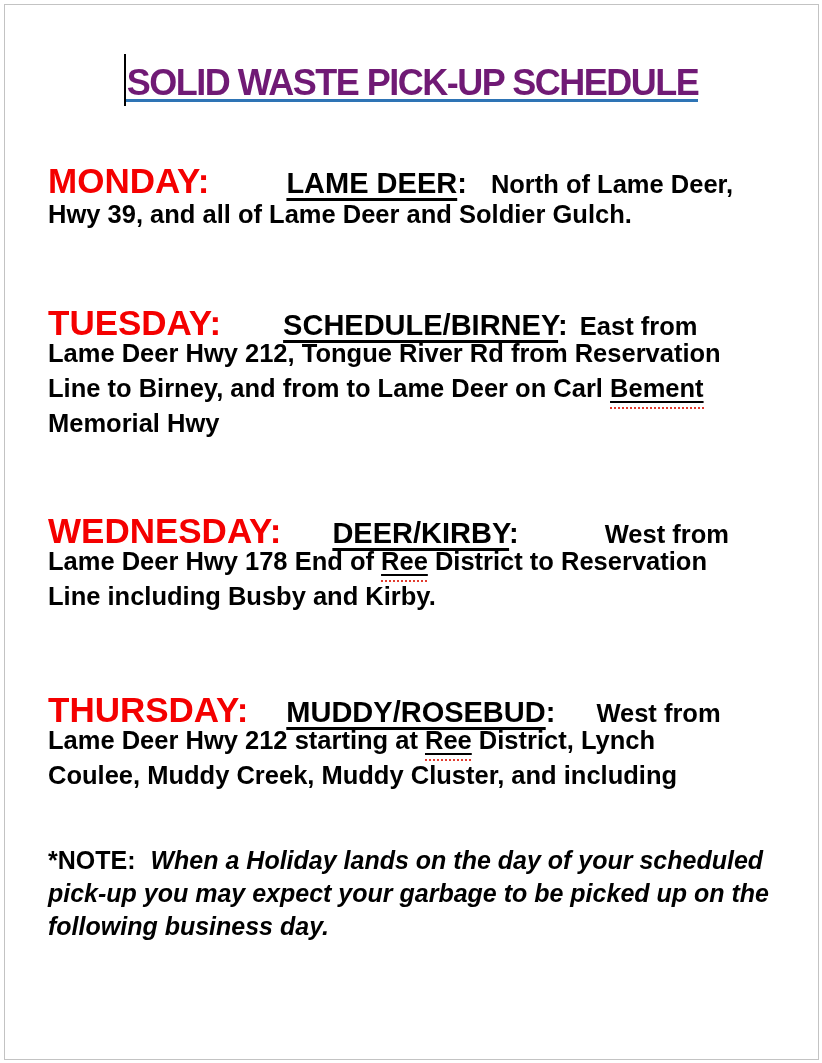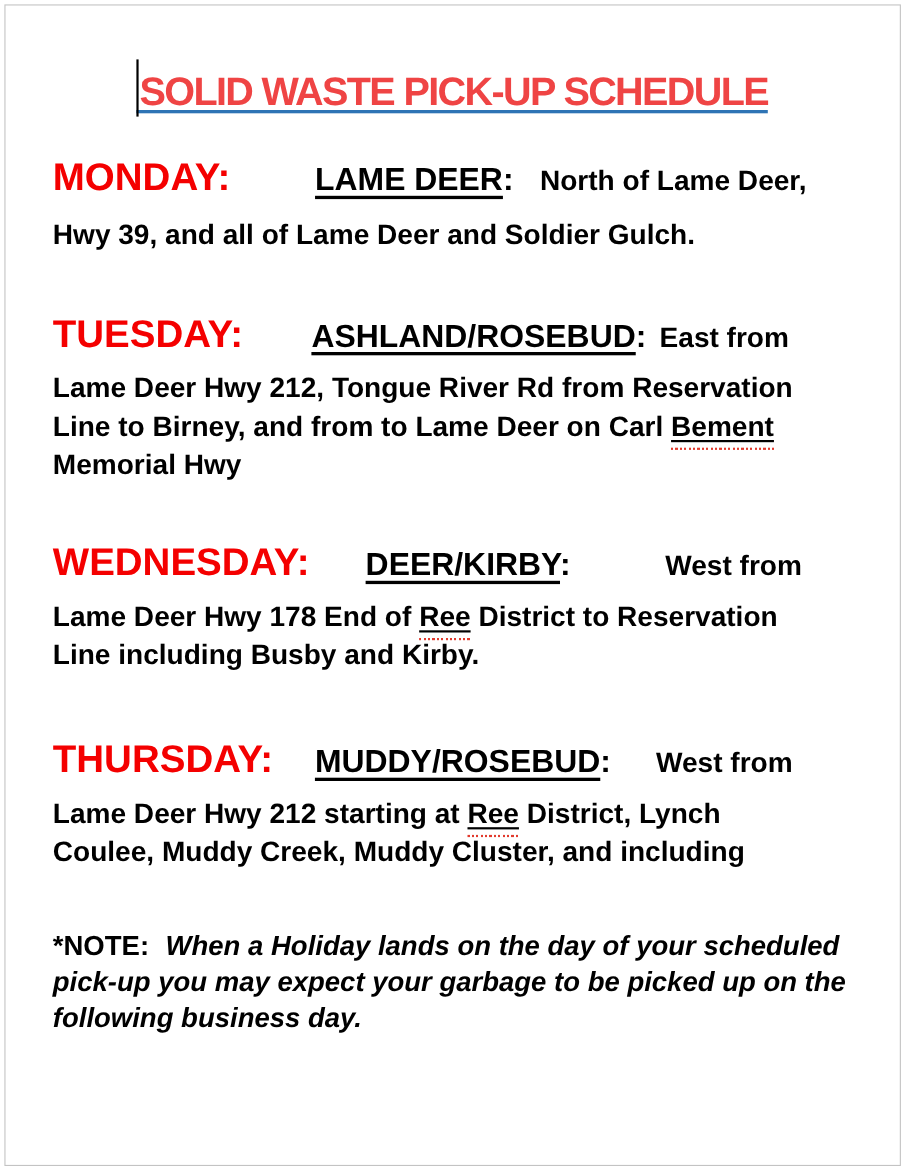--- a/index.html
+++ b/index.html
@@ -10,26 +10,26 @@
     font-weight:bold; color:#000000;
   }
   .page-border {
     position:absolute; left:4px; top:4px; right:3px; bottom:3px;
     border:1px solid #c3c3c3; pointer-events:none;
   }
 
   
   .title-line { position:absolute; left:0; top:54px; width:100%; text-align:center; line-height:40px; white-space:nowrap; }
   .title-wrap { border-bottom:3px solid #2E74B5; padding-bottom:1px; }
-  .title-text { font-size:36px; letter-spacing:-1.5px; color:#ef4444; }
+  .title-text { font-size:36px; letter-spacing:-1.5px; color:#701a75; }
   .caret { display:inline-block; width:2px; height:52px; background:#000; vertical-align:-11px; margin-right:1px; }
 
   
   .sec { position:absolute; left:48px; white-space:nowrap; }
-  .hline { line-height:28px; height:46px; }
+  .hline { line-height:66px; height:46px; }
   .day { font-size:35px; color:#F40000; }
   .region { font-size:29px; text-decoration:underline; text-decoration-thickness:3px; text-underline-offset:5px; }
   .rcolon { font-size:29px; }
   .intro { font-size:25.5px; }
   .bline { font-size:25.5px; line-height:35px; }
   .sp { display:inline-block; }
 
   
   .uw { text-decoration:underline; text-decoration-thickness:2px; text-underline-offset:4px; }
   .sq { position:relative; }
@@ -52,21 +52,21 @@
   <div class="title-line">
     <span class="title-wrap"><span class="caret"></span><span class="title-text">SOLID WASTE PICK-UP SCHEDULE</span></span>
   </div>
 
   <section class="sec" style="top:148px">
     <div class="hline"><span class="day">MONDAY:</span><span class="sp" style="width:77px"></span><span class="region">LAME DEER</span><span class="rcolon">:</span><span class="sp" style="width:24px"></span><span class="intro">North of Lame Deer,</span></div>
     <div class="bline" style="margin-top:3px">Hwy 39, and all of Lame Deer and Soldier Gulch.</div>
   </section>
 
   <section class="sec" style="top:290px">
-    <div class="hline"><span class="day">TUESDAY:</span><span class="sp" style="width:62px"></span><span class="region">ASHLAND/ROSEBUD</span><span class="rcolon">:</span><span class="sp" style="width:12px"></span><span class="intro">East from</span></div>
+    <div class="hline"><span class="day">TUESDAY:</span><span class="sp" style="width:62px"></span><span class="region">SCHEDULE/BIRNEY</span><span class="rcolon">:</span><span class="sp" style="width:12px"></span><span class="intro">East from</span></div>
     <div class="bline">Lame Deer Hwy 212, Tongue River Rd from Reservation</div>
     <div class="bline"><span>Line to Birney, and from to Lame Deer on Carl </span><span class="uw"><span class="sq">Bement</span></span></div>
     <div class="bline">Memorial Hwy</div>
   </section>
 
   <section class="sec" style="top:498px">
     <div class="hline"><span class="day">WEDNESDAY:</span><span class="sp" style="width:51px"></span><span class="region">DEER/KIRBY</span><span class="rcolon">:</span><span class="sp" style="width:86px"></span><span class="intro">West from</span></div>
     <div class="bline"><span>Lame Deer Hwy 178 End of </span><span class="uw"><span class="sq">Ree</span></span><span> District to Reservation</span></div>
     <div class="bline">Line including Busby and Kirby.</div>
   </section>

